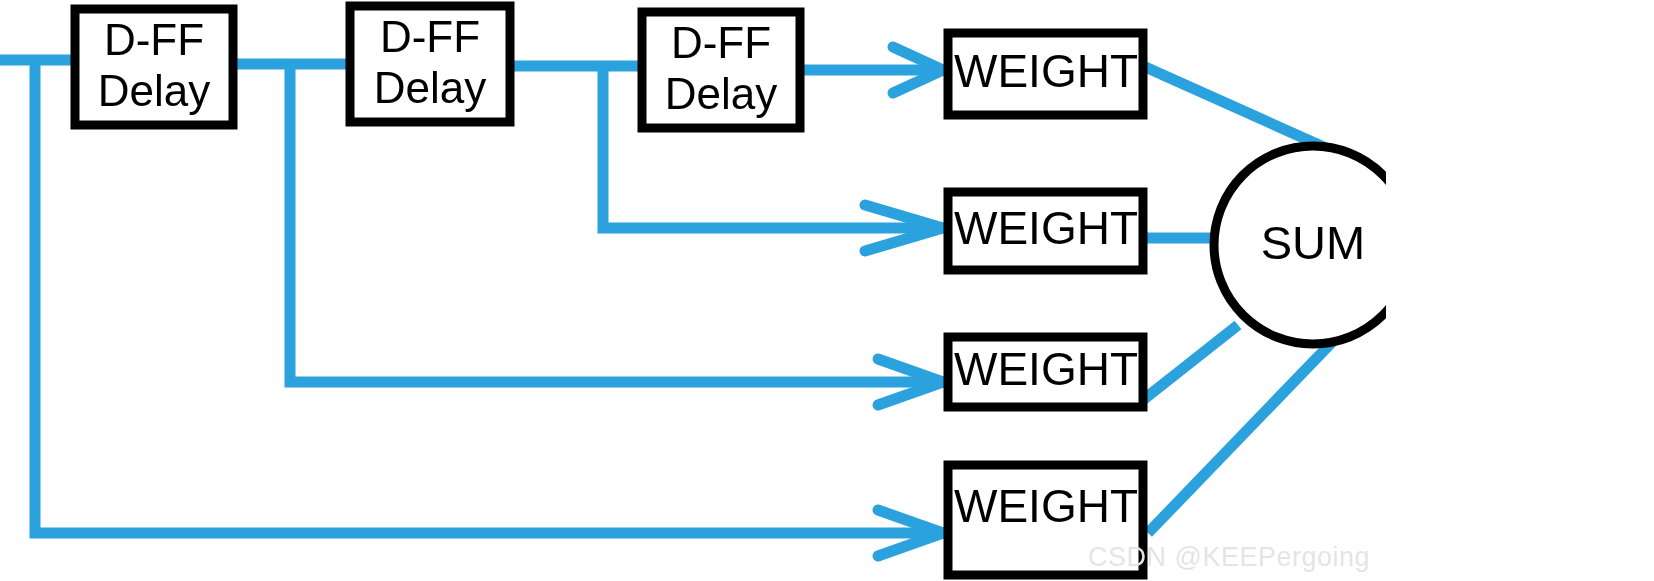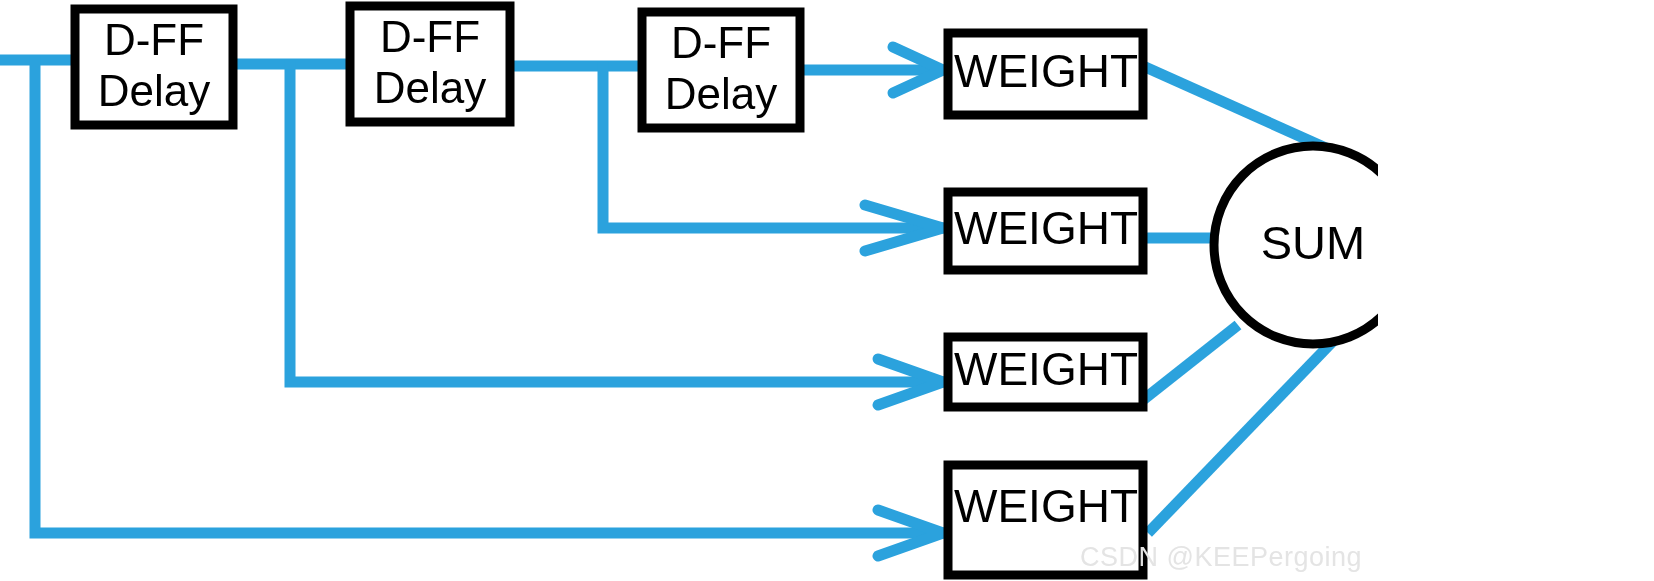--- a/index.html
+++ b/index.html
@@ -10,20 +10,21 @@
   }
   body {
     font-family: "Liberation Sans", sans-serif;
   }
   #canvas {
     position: relative;
     width: 1378px;
     height: 581px;
     background: #ffffff;
     overflow: hidden;
+    padding-left: 8px;
   }
   #diagram-svg {
     position: absolute;
     top: 0;
     left: 0;
     width: 1654px;
     height: 581px;
     display: block;
   }
   .wire {

